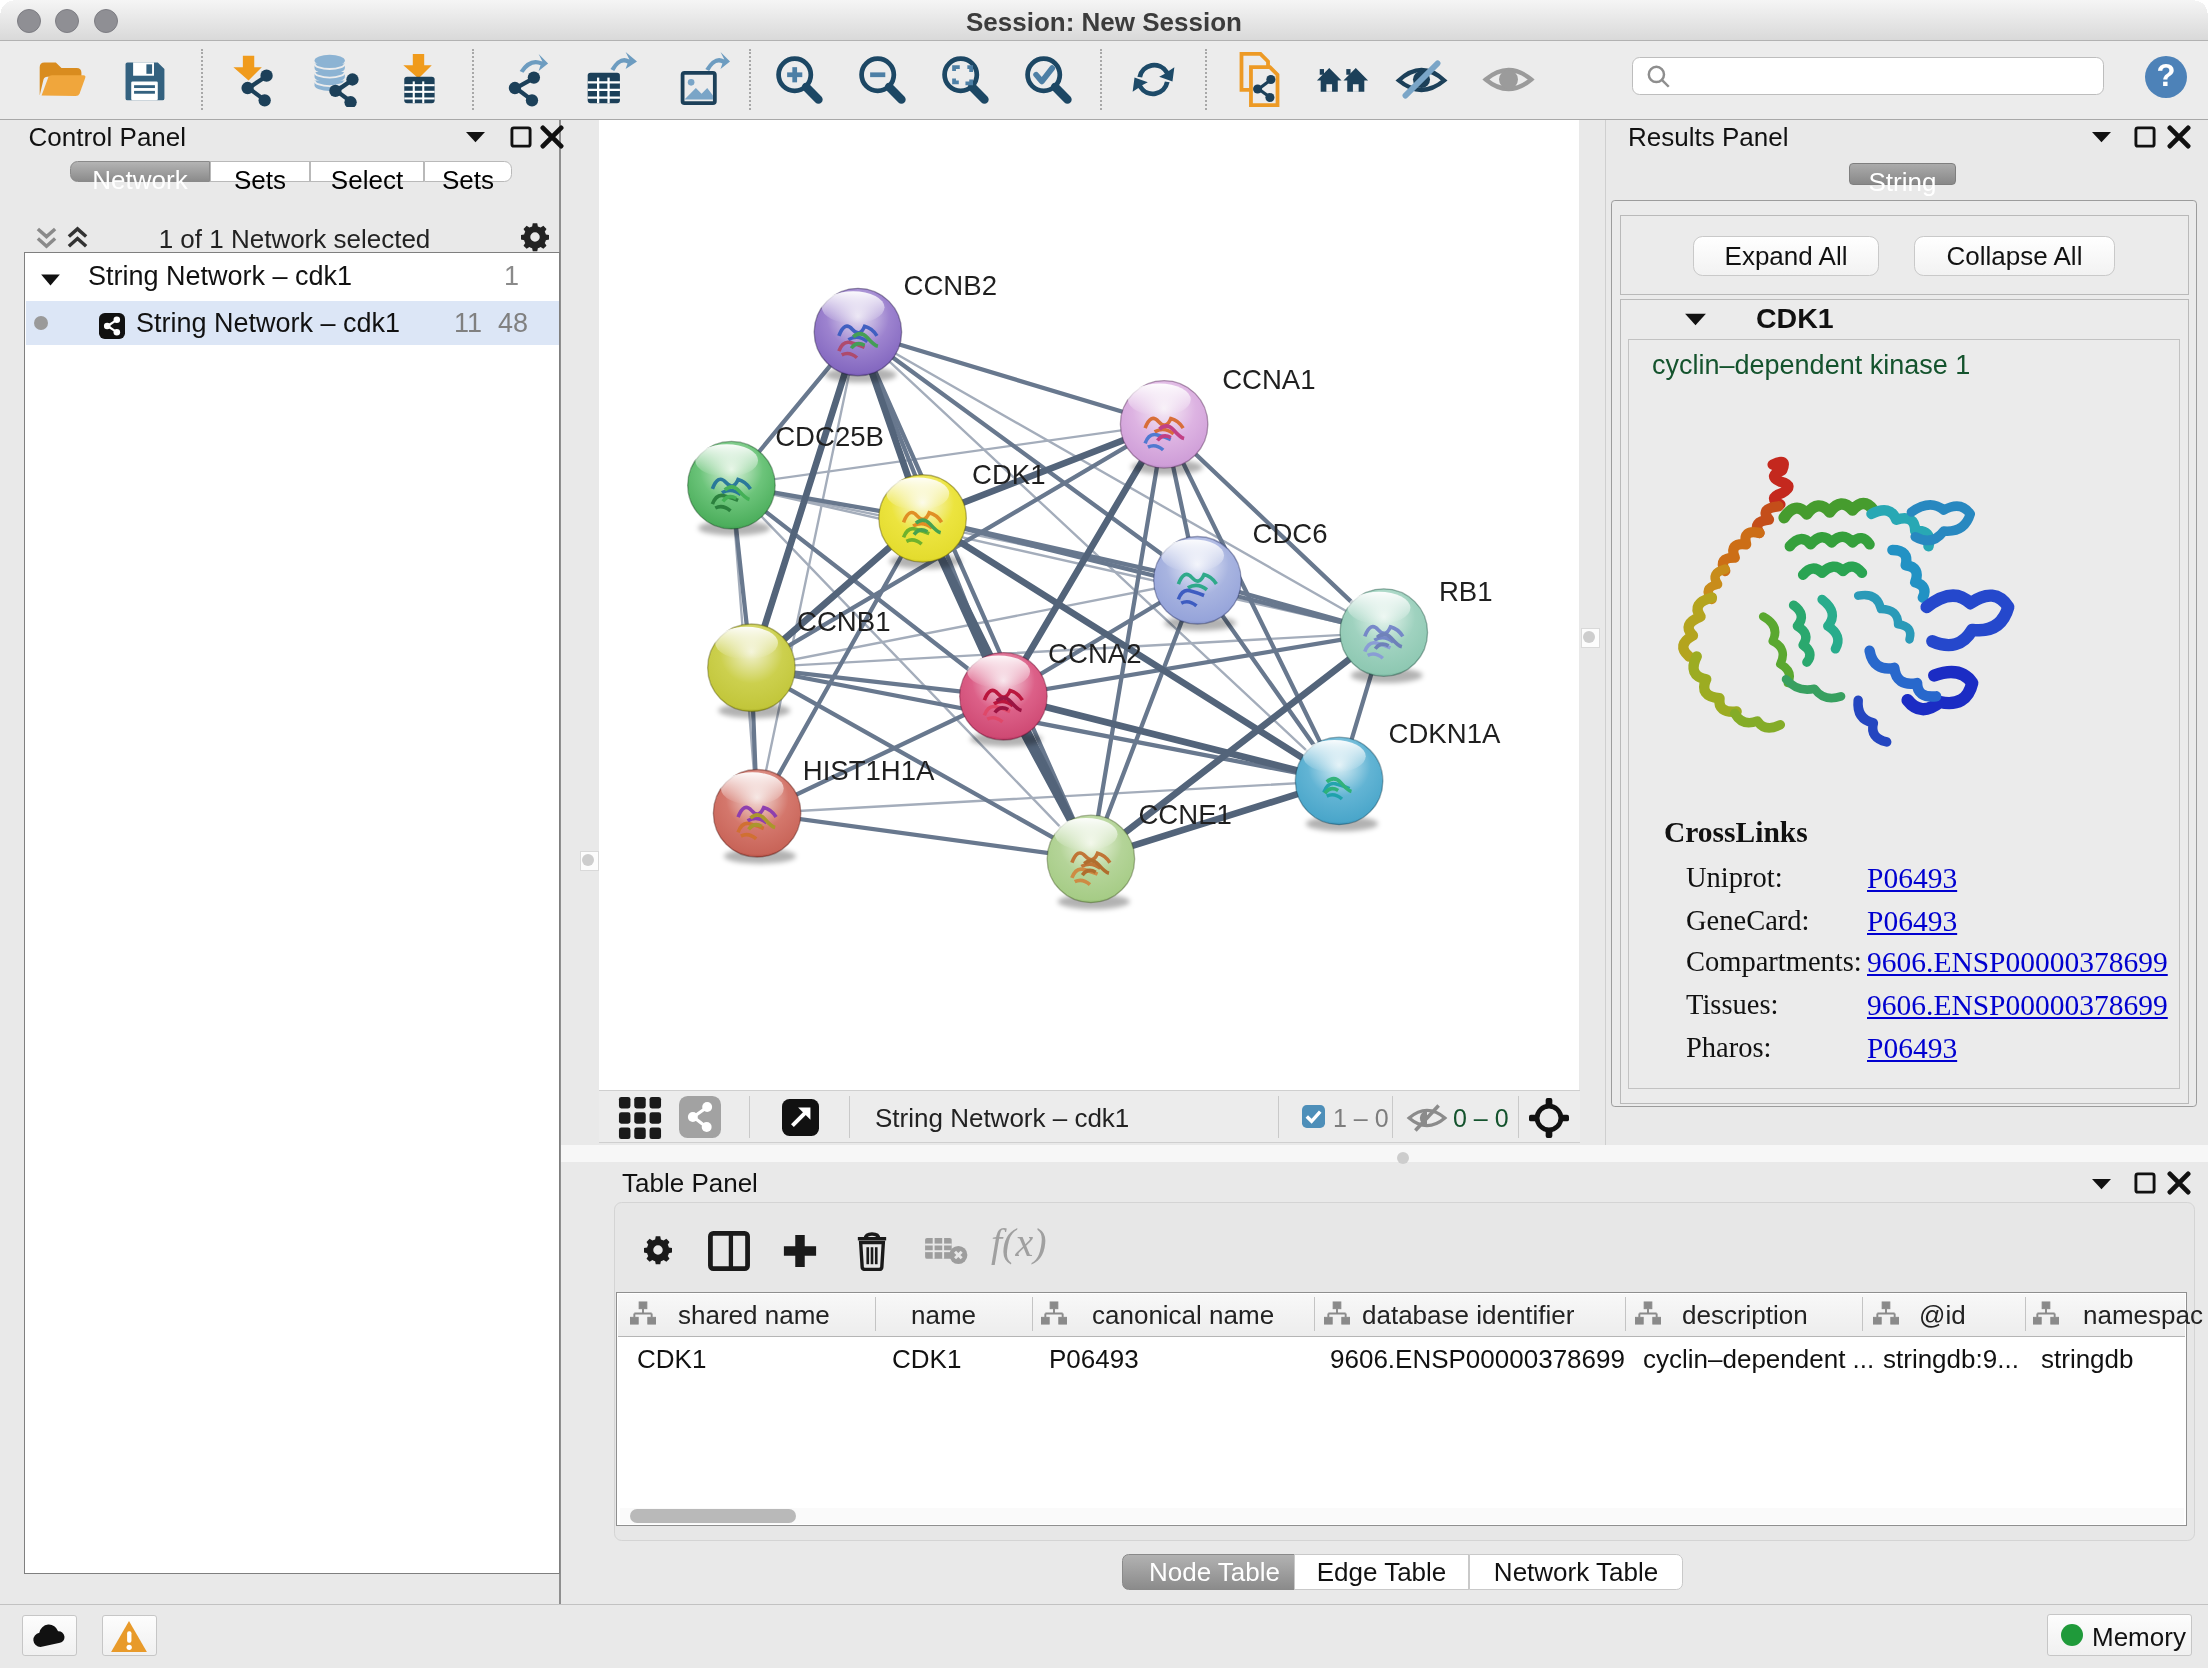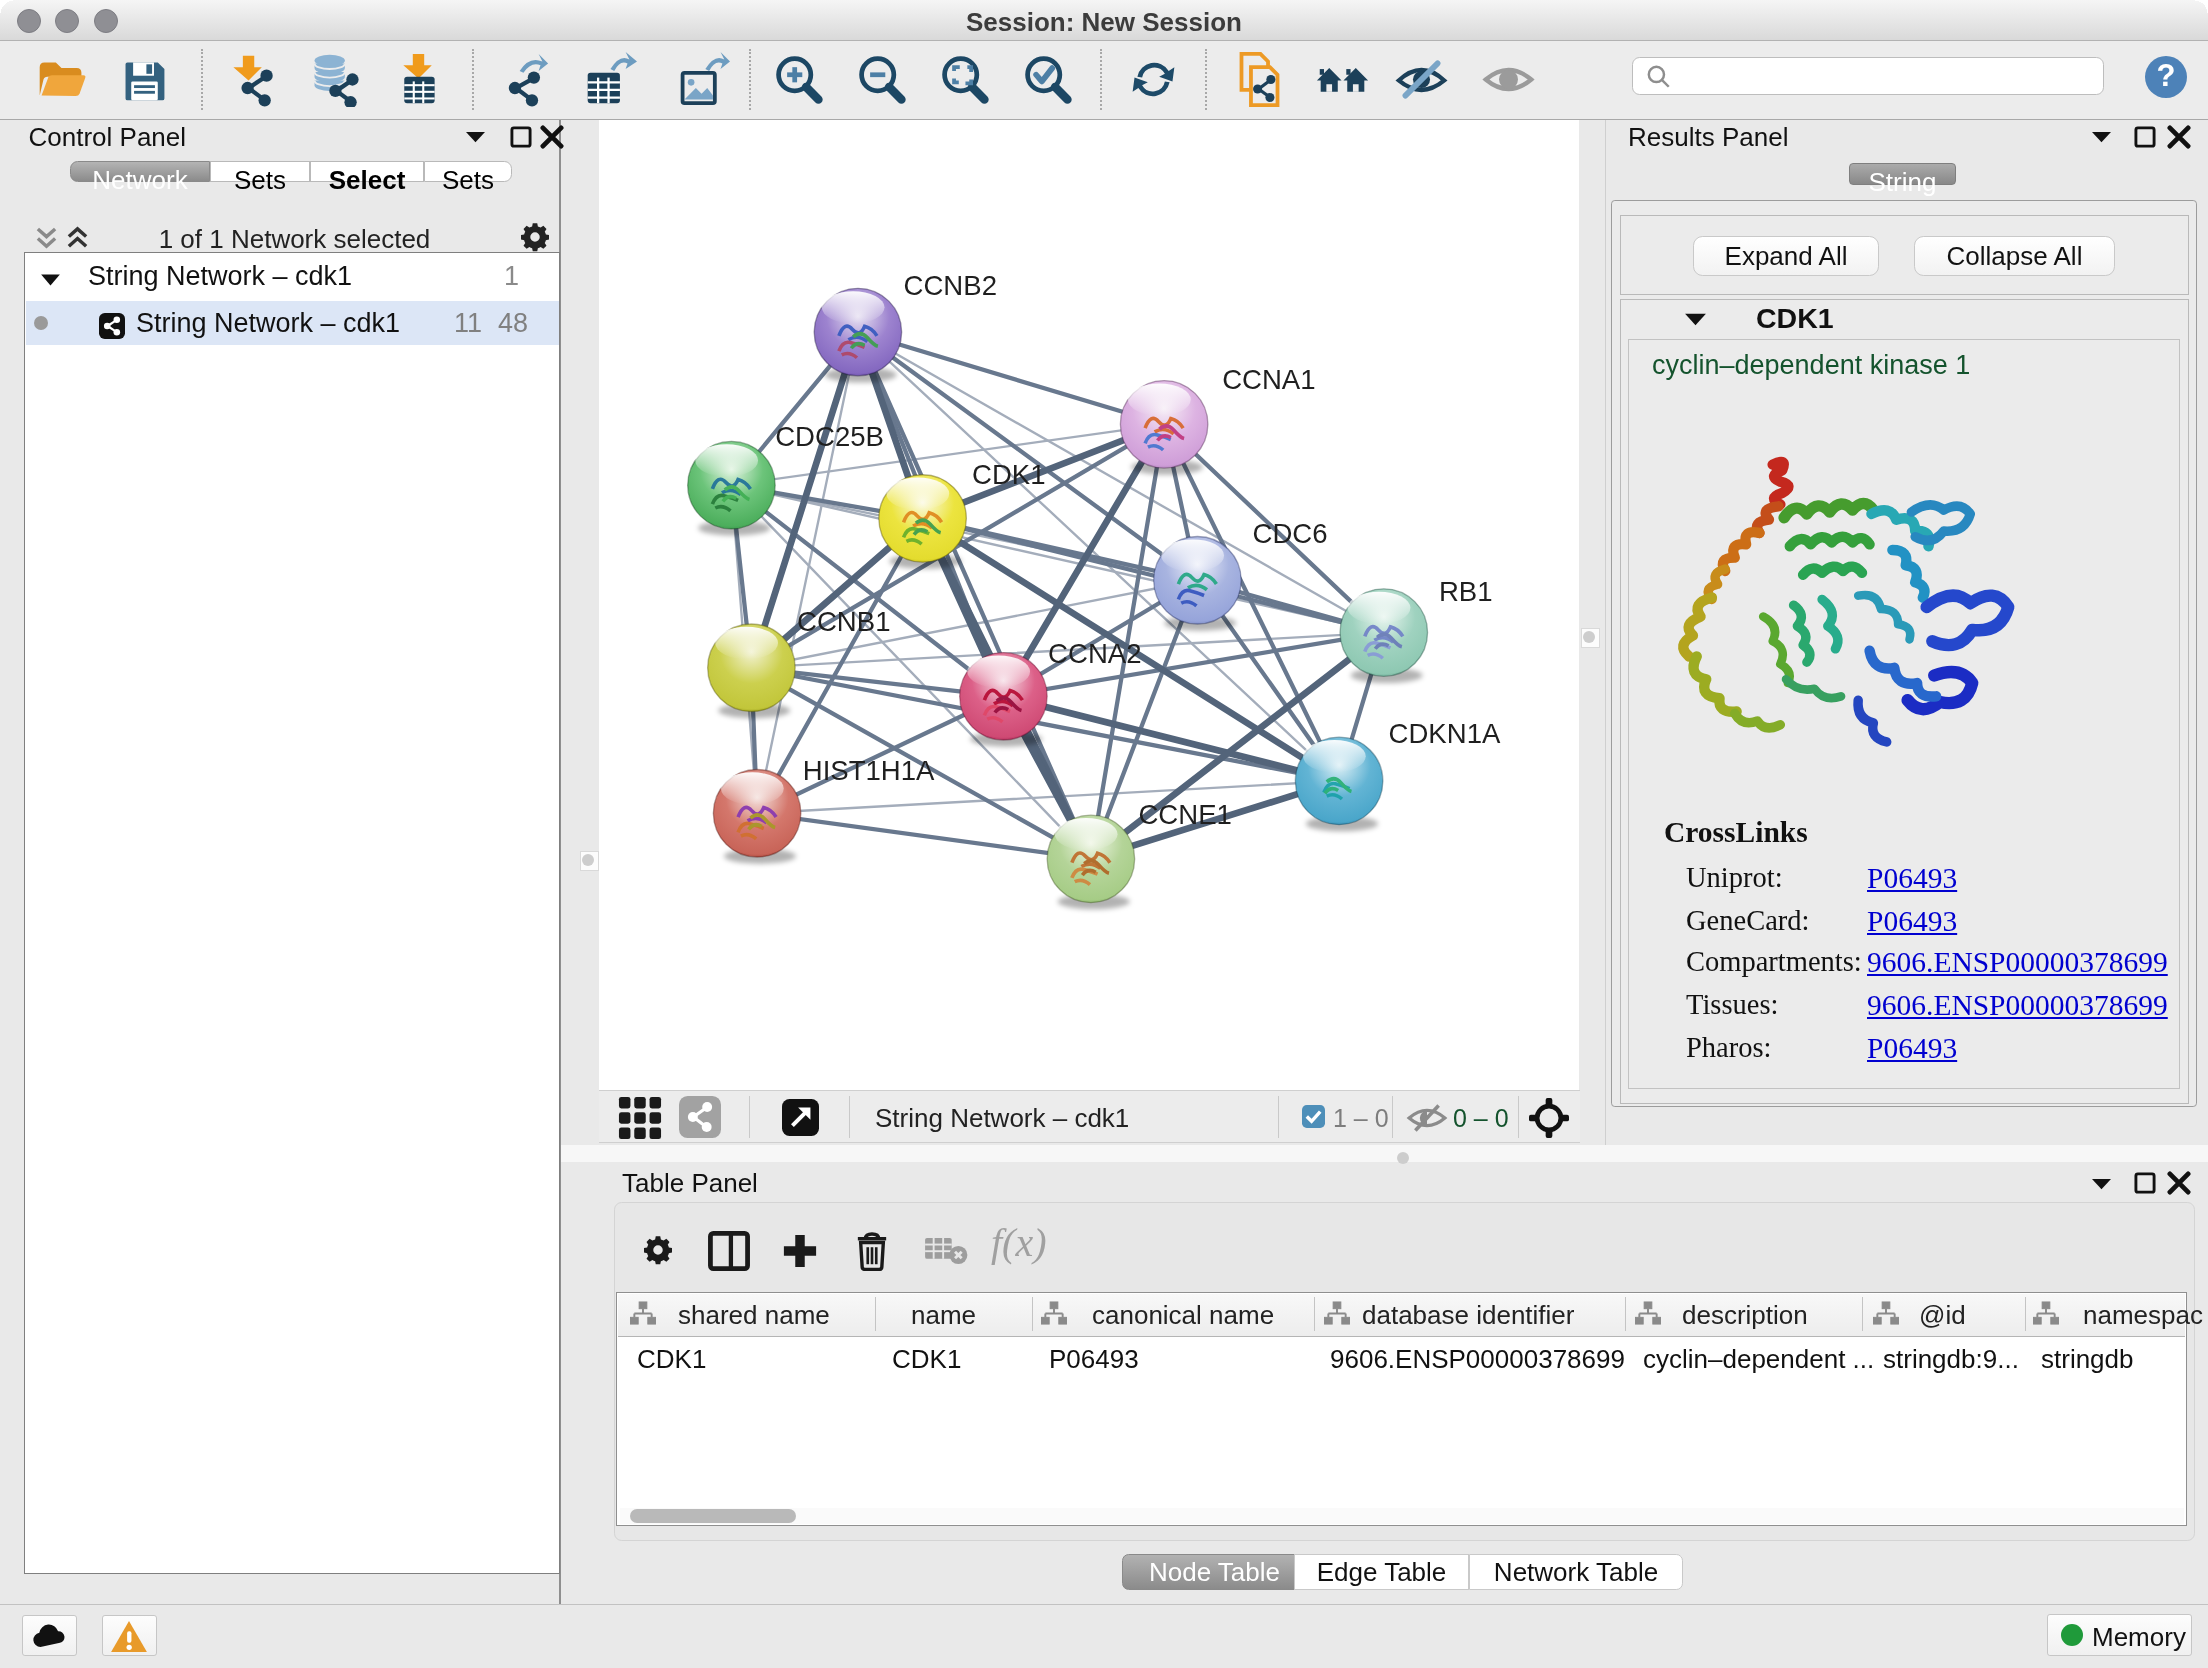--- a/index.html
+++ b/index.html
@@ -237,21 +237,21 @@
     </svg>
 <svg class="abs" style="left:510px;top:126px;" width="22" height="22" viewBox="0 0 23 23">
       <rect x="2" y="2" width="19" height="19" rx="2" fill="none" stroke="#111" stroke-width="3"></rect>
     </svg>
 <svg class="abs" style="left:540px;top:125px;" width="24" height="24" viewBox="0 0 25 25">
       <path d="M3 3 L22 22 M22 3 L3 22" stroke="#111" stroke-width="5" stroke-linecap="round"></path>
     </svg>
 </div>
 <div class="abs tab tabsel" style="left:70px;top:161px;width:140px;border-radius:7.6px 0 0 7.6px;">Network</div>
 <div class="abs tab" style="left:210px;top:161px;width:100px;">Sets</div>
-<div class="abs tab" style="left:310px;top:161px;width:114px;font-weight:bold;">Select</div>
+<div class="abs tab" style="left:310px;top:161px;width:114px;">Select</div>
 <div class="abs tab" style="left:424px;top:161px;width:88px;border-radius:0 7.6px 7.6px 0;">Sets</div>
 <div id="subrow">
 <svg class="abs" style="left:35px;top:226px;" width="23" height="25" viewBox="0 0 24 26">
       <g fill="none" stroke="#8a8a8a" stroke-width="3.6">
         <path d="M3 3 L12 11 L21 3"></path>
         <path d="M3 13 L12 21 L21 13"></path>
       </g>
     </svg>
 <svg class="abs" style="left:66px;top:226px;" width="23" height="25" viewBox="0 0 24 26">
       <g fill="none" stroke="#333" stroke-width="3.6">

